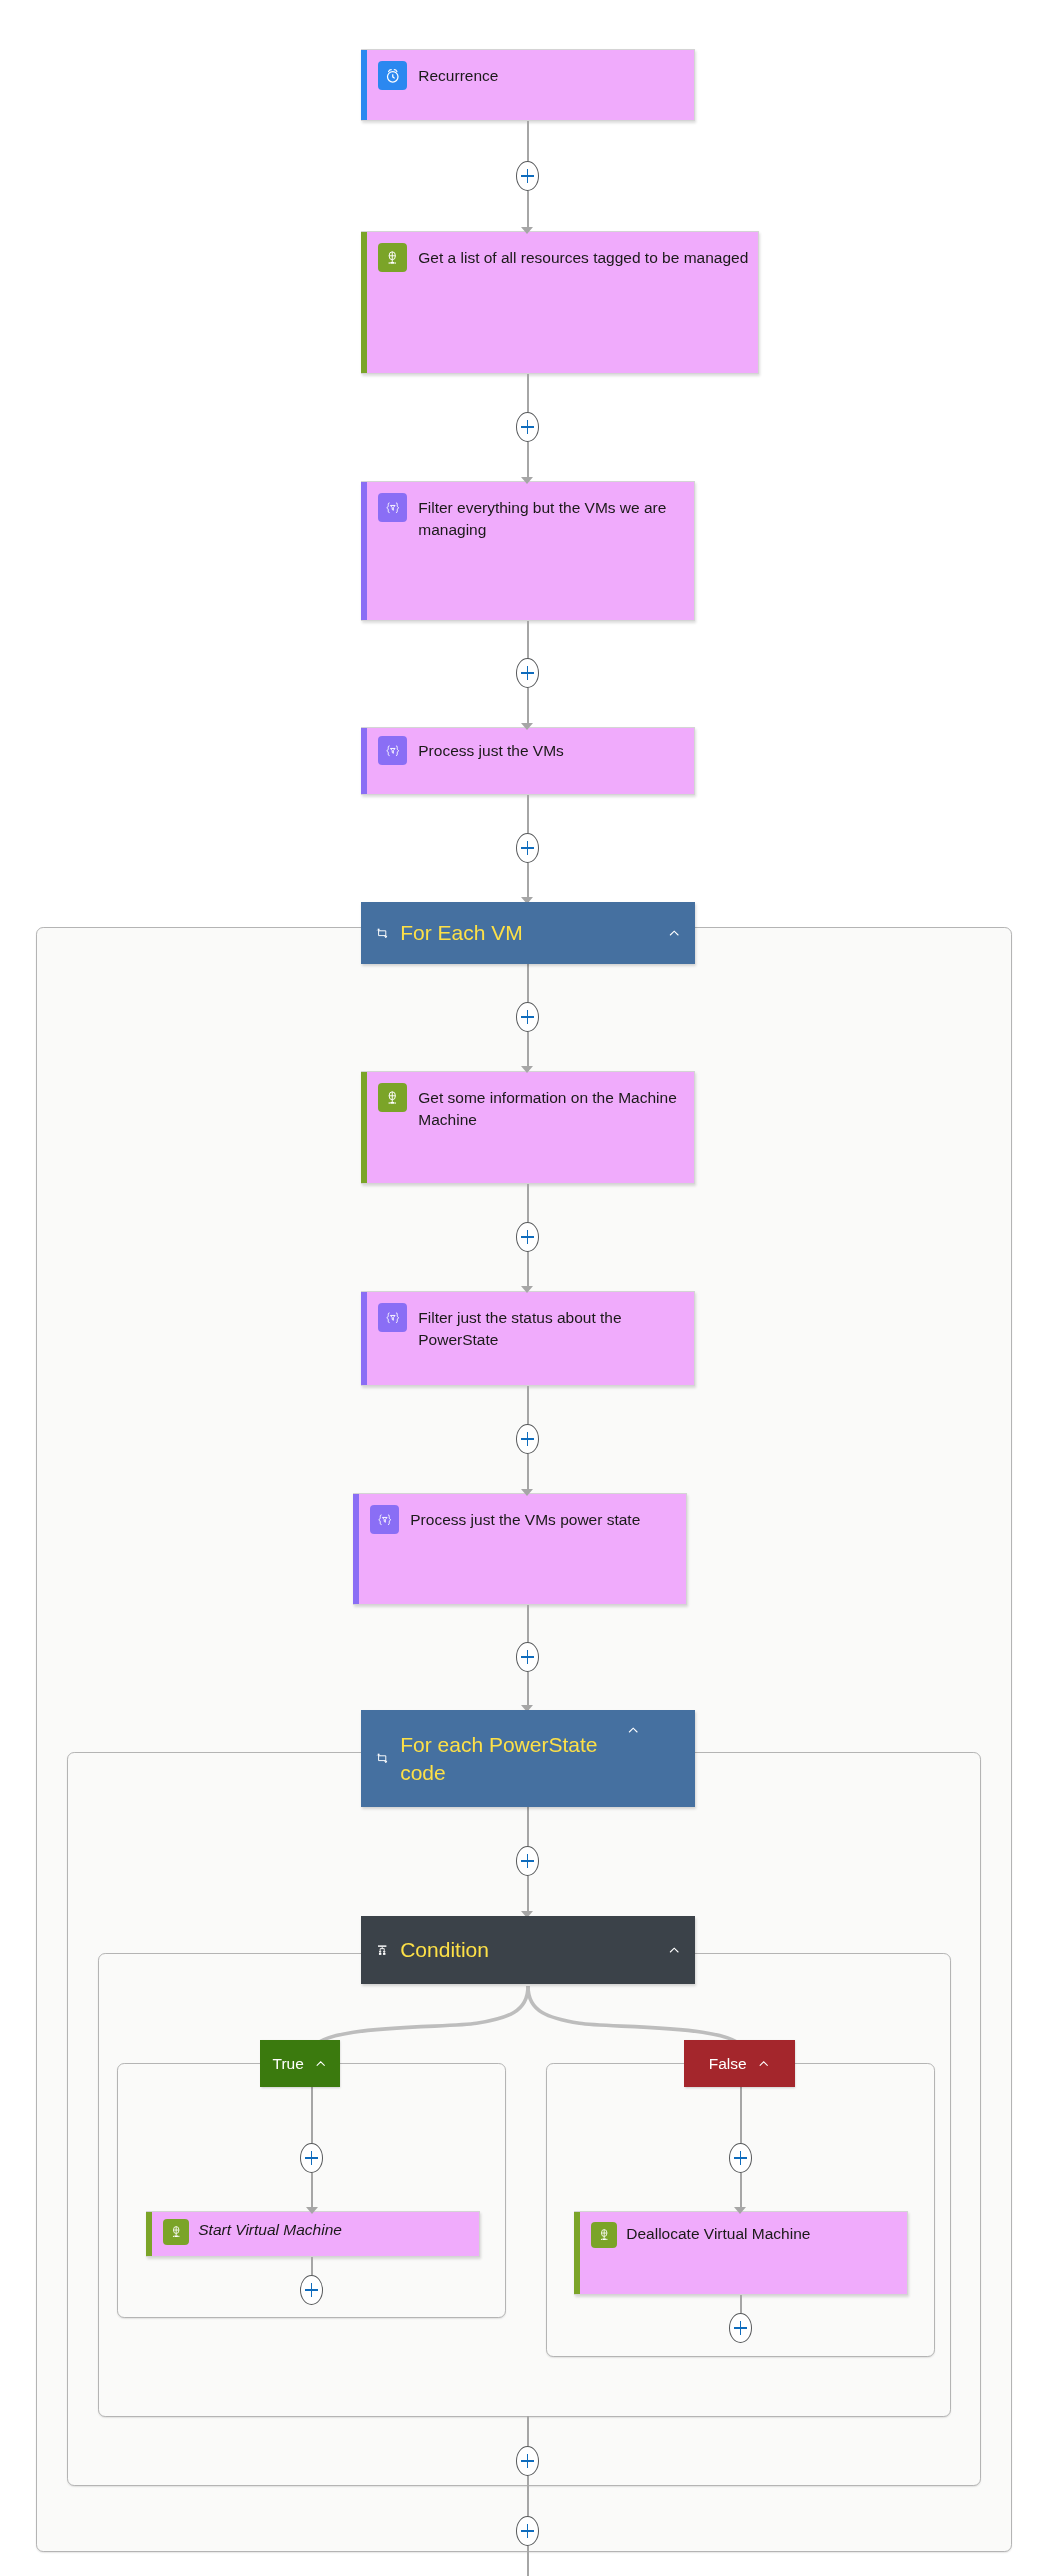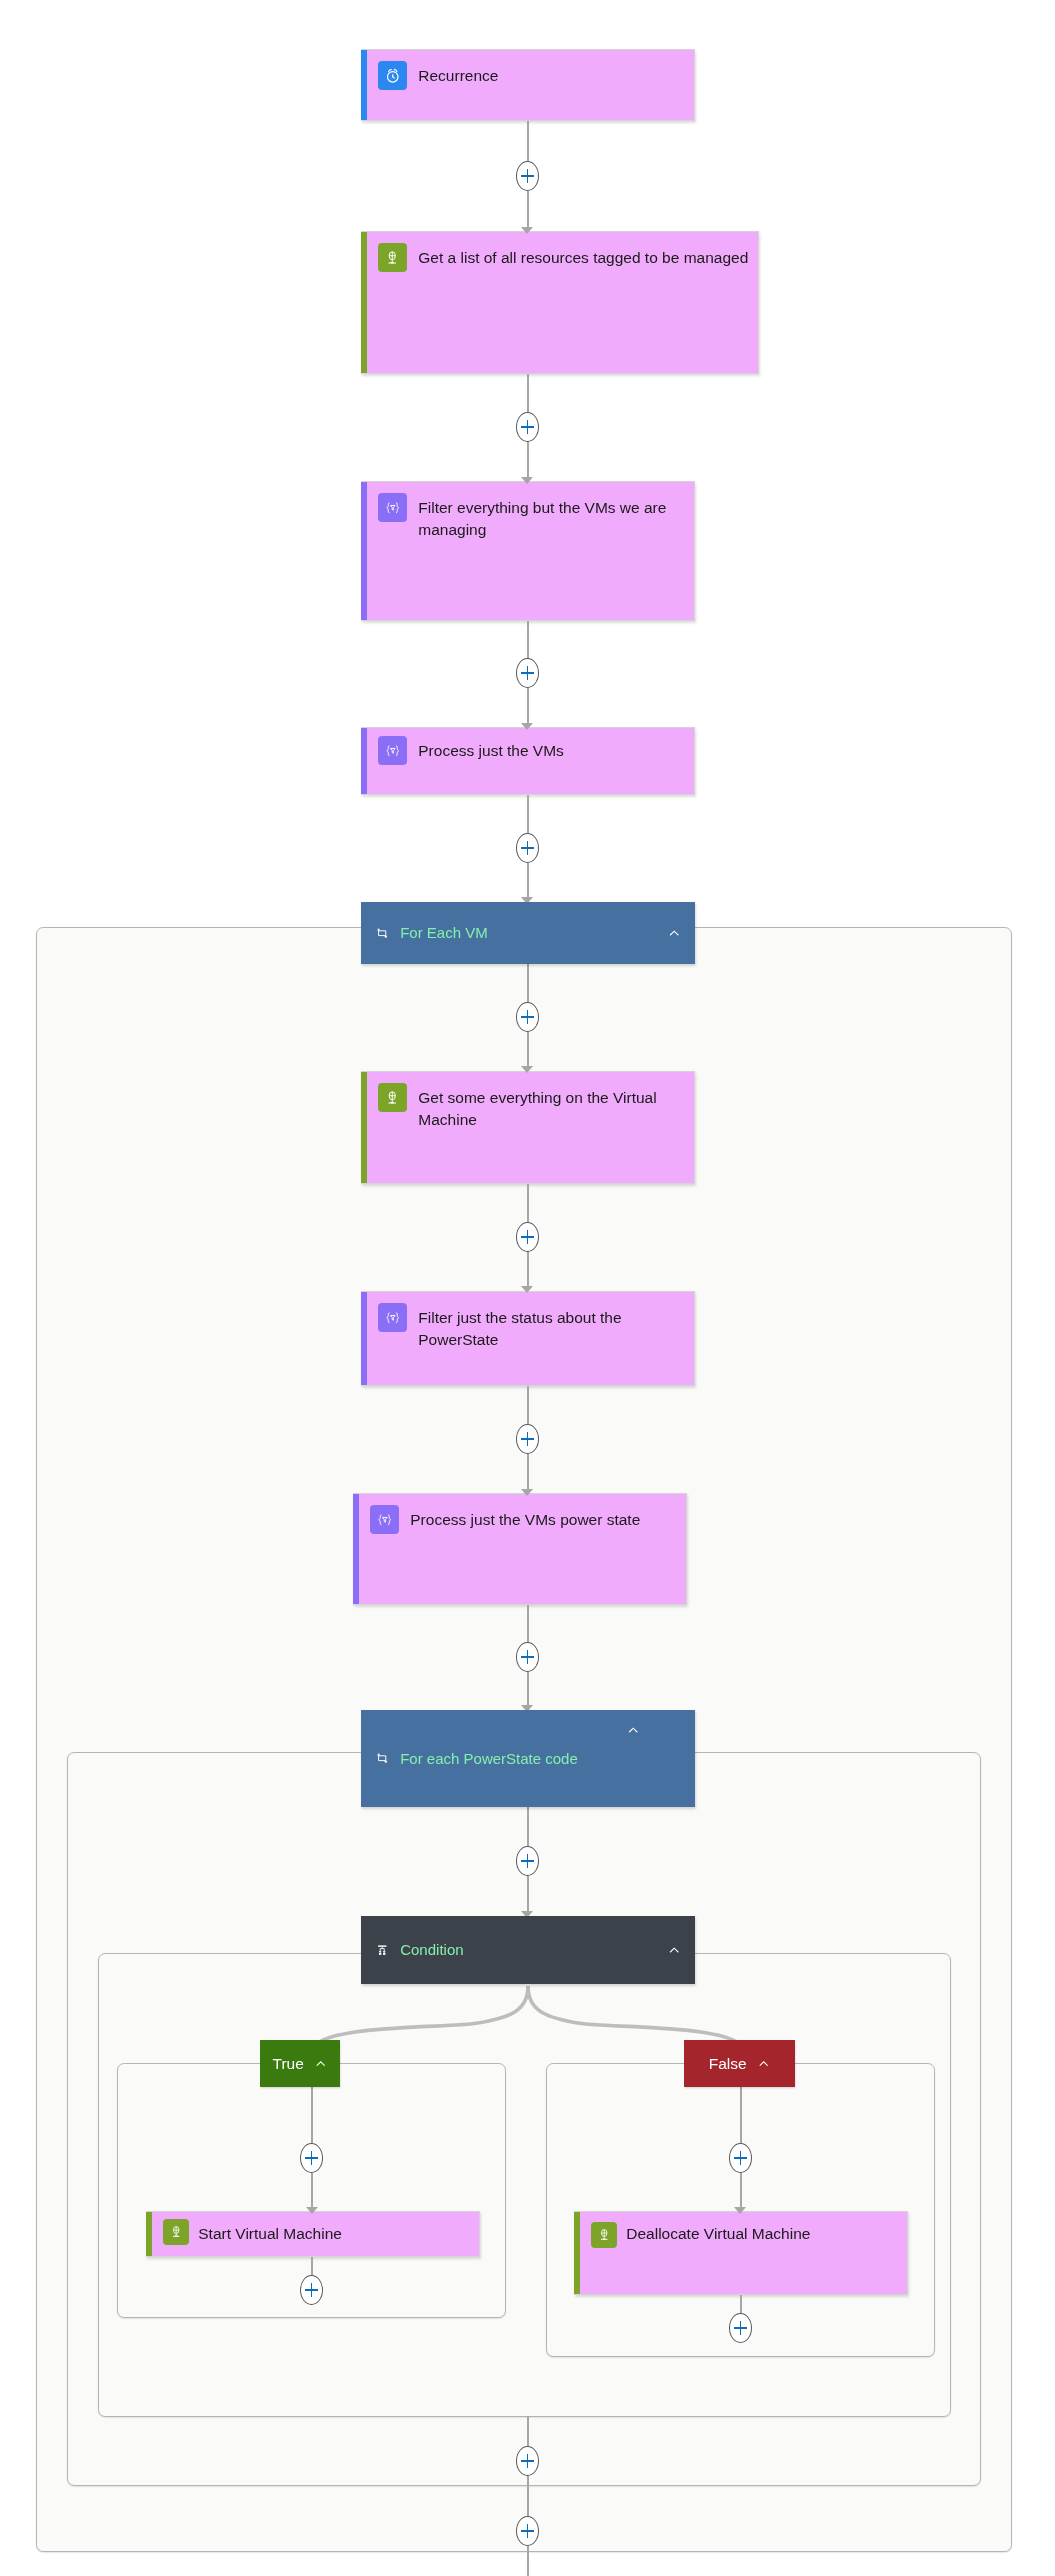--- a/index.html
+++ b/index.html
@@ -84,23 +84,23 @@
   .scope-header .sh-icon {
     width: 17.5px;
     flex: 0 0 17.5px;
     display: flex;
     align-items: center;
     justify-content: center;
     margin-right: 9.3px;
   }
   .scope-header .sh-title {
     flex: 1 1 auto;
-    font-size: 15px;
+    font-size: 21px;
     line-height: 1.32;
-    color: #86efac;
+    color: #fde047;
   }
   .scope-header .sh-chevron {
     flex: 0 0 17.5px;
     display: flex;
     align-items: center;
     justify-content: center;
     margin-left: 8.2px;
   }
 
   
@@ -315,21 +315,21 @@
         <svg width="16.5" height="16.5" viewBox="0 0 24 24" fill="none" stroke="#fff" stroke-width="1.4">
           <ellipse cx="12" cy="8.4" rx="4.6" ry="5.8"></ellipse>
           <path d="M7.4 8.4 H16.6"></path>
           <path d="M12 2.6 V14.2"></path>
           <path d="M12 14.2 V17.4"></path>
           <rect x="9.2" y="17.4" width="5.6" height="2.6" fill="#fff" stroke="none"></rect>
           <rect x="6.6" y="18.1" width="2.1" height="1.7" fill="#fff" stroke="none"></rect>
           <rect x="15.3" y="18.1" width="2.1" height="1.7" fill="#fff" stroke="none"></rect>
         </svg>
       </div>
-      <div class="card-label">Get some everything on the Virtual Machine</div>
+      <div class="card-label">Get some information on the Machine Machine</div>
     </div>
   </div>
 
   <div class="card" style="left:361px; top:1291px; width:334px; height:95px;">
     <div class="card-accent" style="background:#8a6ef5;"></div>
     <div class="card-body">
       <div class="card-icon" style="background:#8a6ef5;">
         <svg width="17.5" height="17.5" viewBox="0 0 28 28" fill="none" stroke="#fff" stroke-width="1.5">
           <path d="M8.2 6.2 C6.4 6.2 6.8 8.6 6.8 10.6 C6.8 12.6 5.4 13.6 4.4 14 C5.4 14.4 6.8 15.4 6.8 17.4 C6.8 19.4 6.4 21.8 8.2 21.8" stroke-linecap="round"></path>
           <path d="M19.8 6.2 C21.6 6.2 21.2 8.6 21.2 10.6 C21.2 12.6 22.6 13.6 23.6 14 C22.6 14.4 21.2 15.4 21.2 17.4 C21.2 19.4 21.6 21.8 19.8 21.8" stroke-linecap="round"></path>
@@ -404,21 +404,21 @@
     <span>False</span>
     <span style="display:flex;">
       <svg width="13.4" height="13.4" viewBox="0 0 24 24" fill="none" stroke="#fff" stroke-width="1.8" stroke-linecap="round">
         <path d="M5.5 15 L12 8.6 L18.5 15"></path>
       </svg>
     </span>
   </div>
 
   <div class="card" style="left:146px; top:2211px; width:334px; height:46px;">
     <div class="card-accent" style="background:#7ba428;"></div>
-    <div class="card-body" style="align-items:flex-end; padding:7.2px 9.3px 7.2px 11.3px;">
+    <div class="card-body" style="align-items:flex-start; padding:7.2px 9.3px 7.2px 11.3px;font-style:italic;">
       <div class="card-icon" style="background:#7ba428; width:26px; height:26px; flex:0 0 26px; margin-right:9.3px;">
         <svg width="14.4" height="14.4" viewBox="0 0 24 24" fill="none" stroke="#fff" stroke-width="1.4">
           <ellipse cx="12" cy="8.4" rx="4.6" ry="5.8"></ellipse>
           <path d="M7.4 8.4 H16.6"></path>
           <path d="M12 2.6 V14.2"></path>
           <path d="M12 14.2 V17.4"></path>
           <rect x="9.2" y="17.4" width="5.6" height="2.6" fill="#fff" stroke="none"></rect>
           <rect x="6.6" y="18.1" width="2.1" height="1.7" fill="#fff" stroke="none"></rect>
           <rect x="15.3" y="18.1" width="2.1" height="1.7" fill="#fff" stroke="none"></rect>
         </svg>

